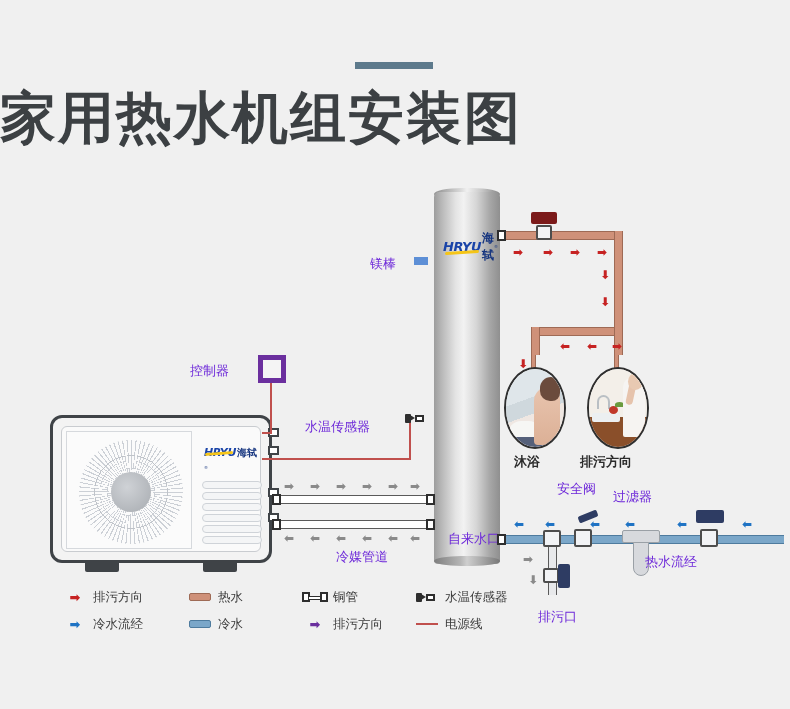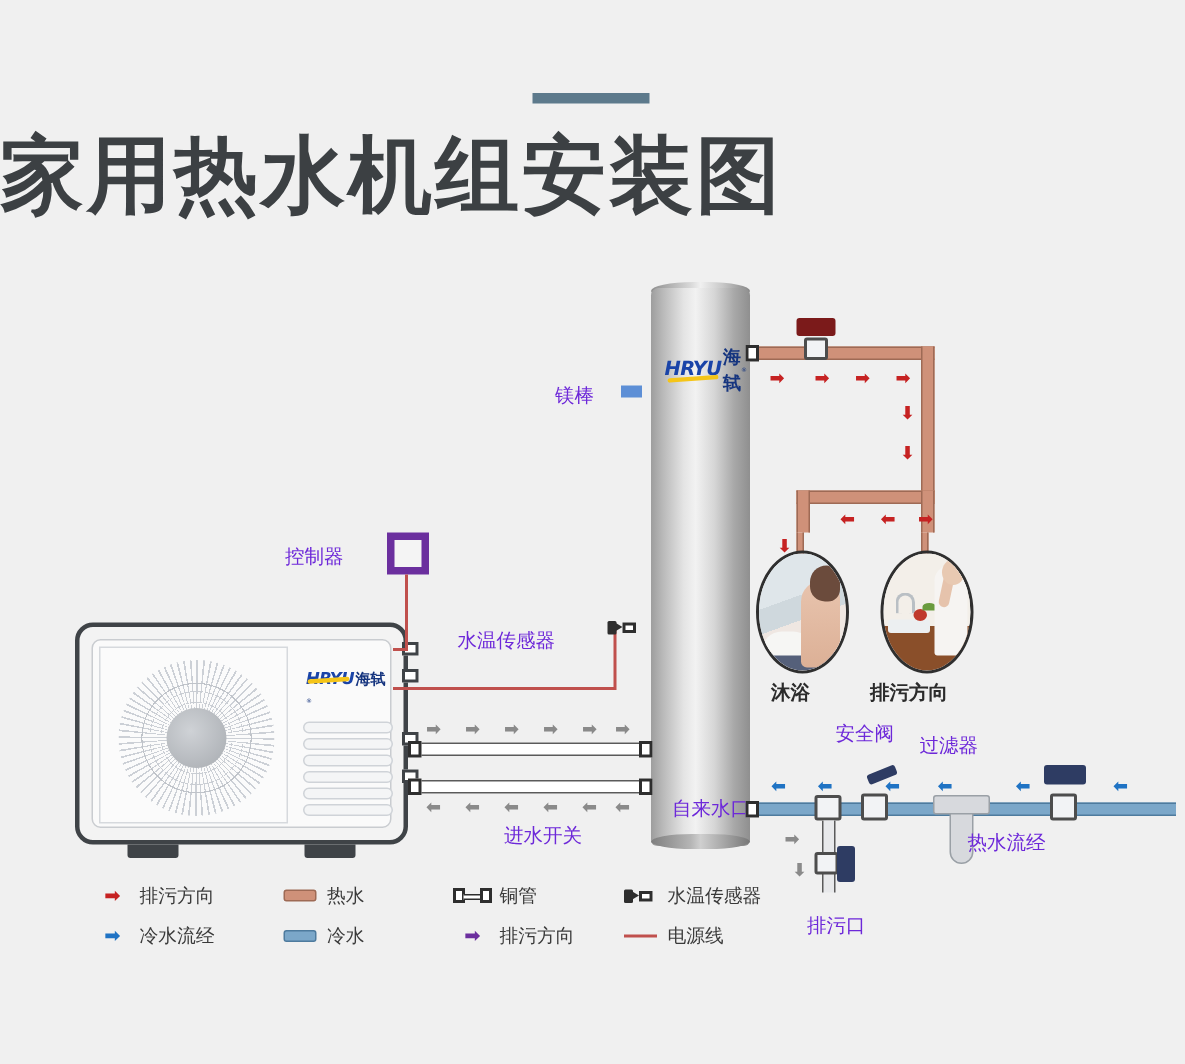--- a/index.html
+++ b/index.html
@@ -284,21 +284,21 @@
     <div class="arrow ar-gray" style="left:388px;top:310px;">➡</div>
     <div class="arrow ar-gray" style="left:410px;top:310px;">➡</div>
 
     <div class="arrow ar-gray" style="left:284px;top:362px;">⬅</div>
     <div class="arrow ar-gray" style="left:310px;top:362px;">⬅</div>
     <div class="arrow ar-gray" style="left:336px;top:362px;">⬅</div>
     <div class="arrow ar-gray" style="left:362px;top:362px;">⬅</div>
     <div class="arrow ar-gray" style="left:388px;top:362px;">⬅</div>
     <div class="arrow ar-gray" style="left:410px;top:362px;">⬅</div>
 
-    <div class="lbl" style="left:336px;top:378px;">进水开关</div>
+    <div class="lbl" style="left:336px;top:378px;">冷媒管道</div>
 
     <div class="lbl" style="left:448px;top:360px;">自来水口</div>
 
     <div class="conn" style="left:497px;top:60px;"></div>
     <div class="hpipe hot" style="left:506px;top:61px;width:117px;"></div>
     <div class="vpipe hot" style="left:614px;top:61px;height:104px;"></div>
     <div class="hpipe hot" style="left:531px;top:157px;width:92px;"></div>
     <div class="vpipe hot" style="left:531px;top:157px;height:28px;"></div>
     <div class="vpipe hot" style="left:614px;top:157px;height:28px;"></div>
 

